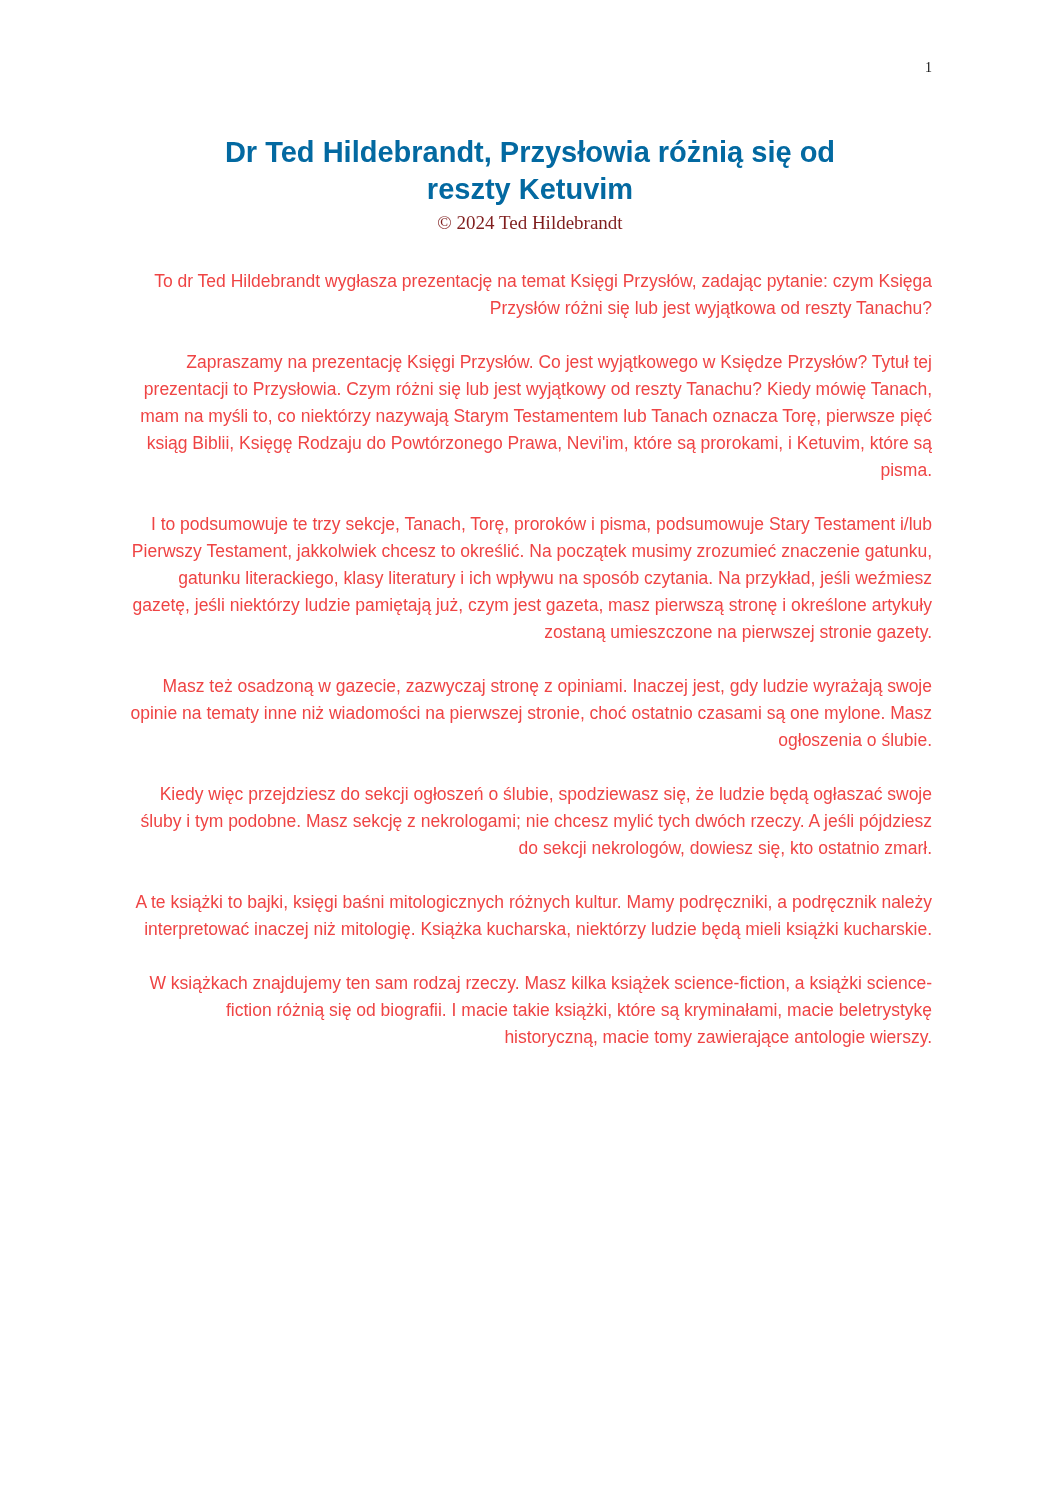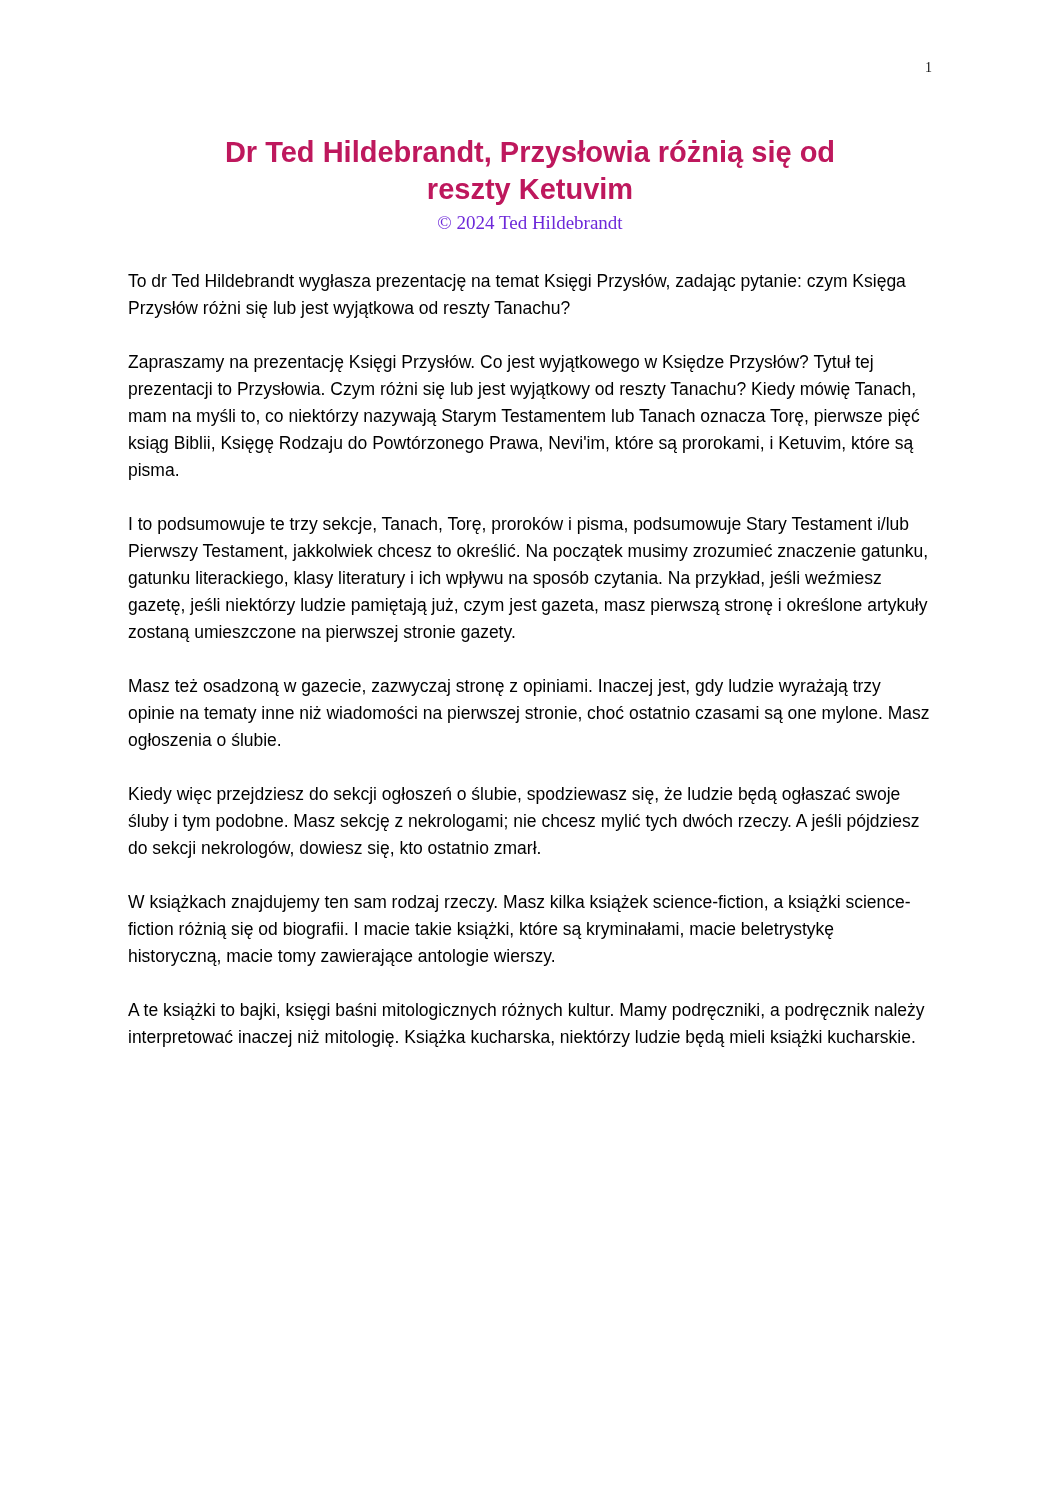--- a/index.html
+++ b/index.html
@@ -25,58 +25,58 @@
     font-size: 14px;
     color: #111111;
     height: 18px;
   }
   .doc-title {
     margin: 56px 0 4px 0;
     text-align: center;
     font-size: 29px;
     line-height: 1.28;
     font-weight: 700;
-    color: #be185d;
+    color: #0369a1;
     font-family: "Liberation Sans", sans-serif;
   }
   .doc-title .title-line {
     display: block;
   }
   .copyright-line {
     text-align: center;
     font-family: "Liberation Serif", serif;
     font-size: 19px;
-    color: #6d28d9;
+    color: #7f1d1d;
     margin: 0 0 34px 0;
   }
   .body-text p.body-para {
     font-size: 17.5px;
     line-height: 27px;
     margin: 0 0 27px 0;
-    color: #000000;
-    text-align: left;
+    color: #ef4444;
+    text-align: right;
   }
 </style>
 </head>
 <body>
 
 <div class="page">
 
   <div class="page-number">1</div>
 
   <h1 class="doc-title">
     <span class="title-line">Dr Ted Hildebrandt, Przysłowia różnią się od</span>
     <span class="title-line">reszty Ketuvim</span>
   </h1>
 
   <div class="copyright-line">© 2024 Ted Hildebrandt</div>
 
   <div class="body-text">
     <p class="body-para">To dr Ted Hildebrandt wygłasza prezentację na temat Księgi Przysłów, zadając pytanie: czym Księga Przysłów różni się lub jest wyjątkowa od reszty Tanachu?</p>
     <p class="body-para">Zapraszamy na prezentację Księgi Przysłów. Co jest wyjątkowego w Księdze Przysłów? Tytuł tej prezentacji to Przysłowia. Czym różni się lub jest wyjątkowy od reszty Tanachu? Kiedy mówię Tanach, mam na myśli to, co niektórzy nazywają Starym Testamentem lub Tanach oznacza Torę, pierwsze pięć ksiąg Biblii, Księgę Rodzaju do Powtórzonego Prawa, Nevi'im, które są prorokami, i Ketuvim, które są pisma.</p>
     <p class="body-para">I to podsumowuje te trzy sekcje, Tanach, Torę, proroków i pisma, podsumowuje Stary Testament i/lub Pierwszy Testament, jakkolwiek chcesz to określić. Na początek musimy zrozumieć znaczenie gatunku, gatunku literackiego, klasy literatury i ich wpływu na sposób czytania. Na przykład, jeśli weźmiesz gazetę, jeśli niektórzy ludzie pamiętają już, czym jest gazeta, masz pierwszą stronę i określone artykuły zostaną umieszczone na pierwszej stronie gazety.</p>
-    <p class="body-para">Masz też osadzoną w gazecie, zazwyczaj stronę z opiniami. Inaczej jest, gdy ludzie wyrażają trzy opinie na tematy inne niż wiadomości na pierwszej stronie, choć ostatnio czasami są one mylone. Masz ogłoszenia o ślubie.</p>
+    <p class="body-para">Masz też osadzoną w gazecie, zazwyczaj stronę z opiniami. Inaczej jest, gdy ludzie wyrażają swoje opinie na tematy inne niż wiadomości na pierwszej stronie, choć ostatnio czasami są one mylone. Masz ogłoszenia o ślubie.</p>
     <p class="body-para">Kiedy więc przejdziesz do sekcji ogłoszeń o ślubie, spodziewasz się, że ludzie będą ogłaszać swoje śluby i tym podobne. Masz sekcję z nekrologami; nie chcesz mylić tych dwóch rzeczy. A jeśli pójdziesz do sekcji nekrologów, dowiesz się, kto ostatnio zmarł.</p>
+    <p class="body-para">A te książki to bajki, księgi baśni mitologicznych różnych kultur. Mamy podręczniki, a podręcznik należy interpretować inaczej niż mitologię. Książka kucharska, niektórzy ludzie będą mieli książki kucharskie.</p>
     <p class="body-para">W książkach znajdujemy ten sam rodzaj rzeczy. Masz kilka książek science-fiction, a książki science-fiction różnią się od biografii. I macie takie książki, które są kryminałami, macie beletrystykę historyczną, macie tomy zawierające antologie wierszy.</p>
-    <p class="body-para">A te książki to bajki, księgi baśni mitologicznych różnych kultur. Mamy podręczniki, a podręcznik należy interpretować inaczej niż mitologię. Książka kucharska, niektórzy ludzie będą mieli książki kucharskie.</p>
   </div>
 
 </div>
 
 </body></html>

